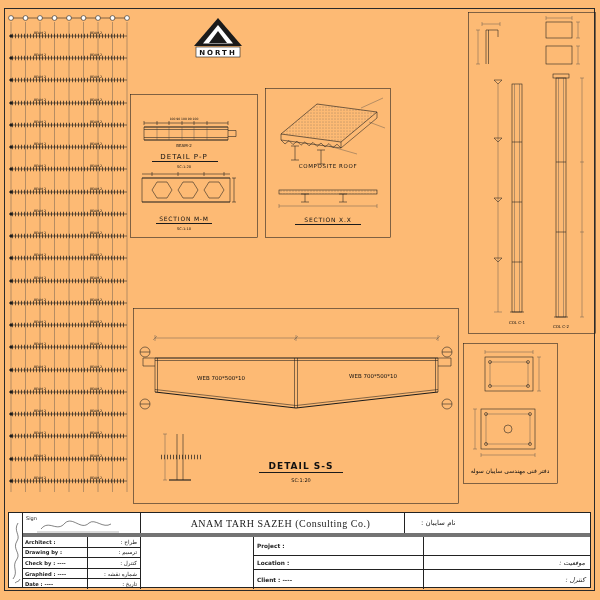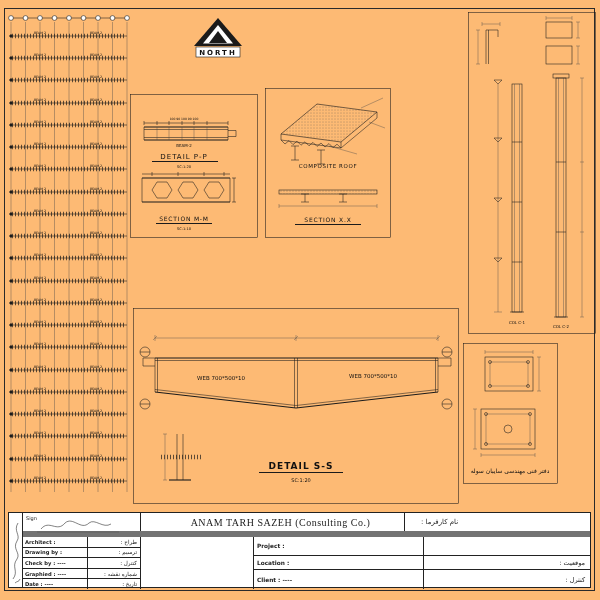--- a/index.html
+++ b/index.html
@@ -13,40 +13,40 @@
   svg .lt  { stroke:#4a4a4a; fill:none; stroke-width:.4; }
   svg .thk { stroke:#1b1b1b; fill:none; stroke-width:1.1; }
   svg .tick{ stroke:#1b1b1b; stroke-width:4.5; stroke-dasharray:.7 2.3; fill:none; }
   svg .blk { fill:#1b1b1b; stroke:none; }
   svg .wht { fill:#ffffff; stroke:#1b1b1b; stroke-width:.6; }
 
   
   .tb { position:absolute; left:8px; top:512px; width:583px; height:76px; border:1px solid #222; display:flex; background:#fff; }
   .tb .strip { width:14px; border-right:1px solid #222; position:relative; }
   .tb .main { flex:1; display:flex; flex-direction:column; }
-  .tb .row1 { height:24px; display:flex; border-bottom:6px solid #737373;gap:16px; }
+  .tb .row1 { height:24px; display:flex; border-bottom:4px solid #737373;gap:16px; }
   .tb .signcell { width:118px; border-right:1px solid #222; position:relative; }
   .tb .signlabel { position:absolute; left:3px; top:2px; font-size:5px; }
   .tb .companycell { flex:1; display:flex; align-items:center; justify-content:center;
        font-family:"Liberation Serif",serif; font-size:10px; letter-spacing:.5px; border-right:1px solid #222; }
   .tb .farright { width:169px; display:flex; align-items:center; justify-content:flex-end;
        padding-right:6px; font-size:7px; direction:rtl; }
   .tb .row2 { height:52px; display:flex; }
   .tb .colA { width:118px; display:flex; flex-direction:column; border-right:1px solid #222; }
   .tb .colA .r { flex:1; display:flex; border-bottom:1px solid #222; }
   .tb .colA .r:last-child { border-bottom:none; }
   .tb .colA .en { width:64px; font-size:5.2px; font-weight:bold; padding:1px 2px; display:flex; align-items:center; }
   .tb .colA .fa { flex:1; border-left:1px solid #222; font-size:5.6px; direction:rtl; display:flex; align-items:center; padding-right:3px; }
   .tb .colB { width:113px; border-right:1px solid #222; }
   .tb .colC { width:170px; border-right:1px solid #222; display:flex; flex-direction:column; }
   .tb .colC .r, .tb .colD .r { display:flex; align-items:center; border-bottom:1px solid #222; padding:0 3px; }
   .tb .colC .r:last-child, .tb .colD .r:last-child { border-bottom:none; }
   .tb .colC .r { font-size:5.8px; font-weight:bold; }
   .tb .colD { flex:1; display:flex; flex-direction:column; }
-  .tb .colD .r { font-size:6.5px; direction:rtl; justify-content:flex-start; padding-right:5px; }
+  .tb .colD .r { font-size:6.5px; direction:rtl; justify-content:flex-start; padding-right:5px;font-style:italic; }
   .h19 { height:19px; } .h14 { height:14px; }
 </style>
 </head>
 <body>
 
 <div class="sheet">
   <div class="pageborder"></div>
 
   <svg class="panel" style="left:8px;top:12px;" width="122" height="492" viewBox="0 0 122 492">
     <defs>
@@ -394,21 +394,21 @@
     <div class="main">
       <div class="row1">
         <div class="signcell">
           <span class="signlabel">Sign</span>
           <svg width="118" height="24" viewBox="0 0 118 24">
             <path class="ln" d="M18,16 C26,6 34,20 42,10 C50,3 58,18 66,10 C72,5 80,16 88,11"></path>
             <line class="lt" x1="14" y1="19" x2="96" y2="19"></line>
           </svg>
         </div>
         <div class="companycell">ANAM  TARH  SAZEH  (Consulting Co.)</div>
-        <div class="farright">نام کارفرما :</div>
+        <div class="farright">نام سایبان :</div>
       </div>
       <div class="row2">
         <div class="colA">
           <div class="r">
             <div class="en">Architect :</div>
             <div class="fa">طراح :</div>
           </div>
           <div class="r">
             <div class="en">Drawing by :</div>
             <div class="fa">ترسیم :</div>

